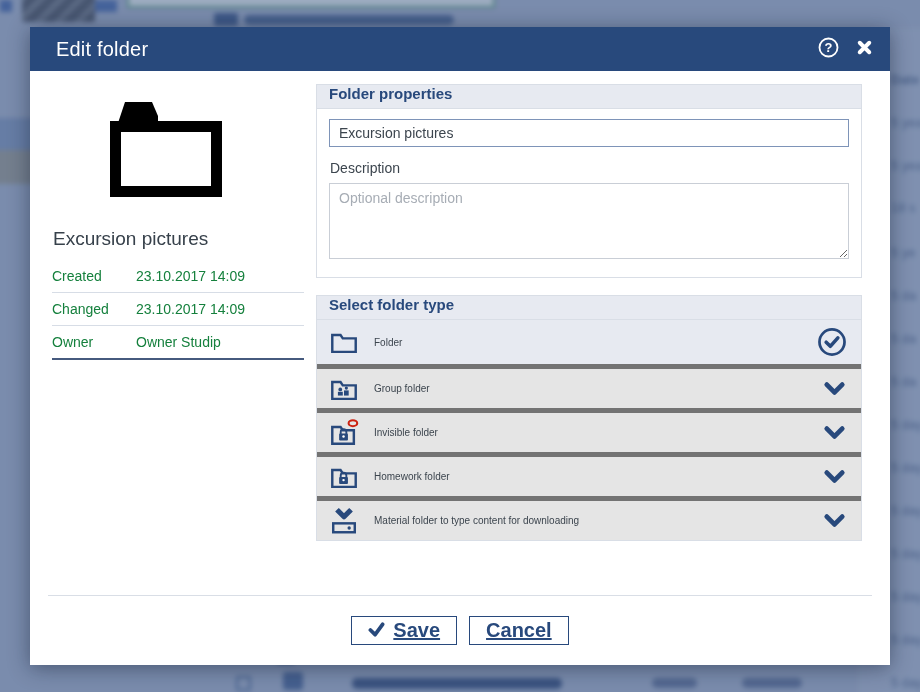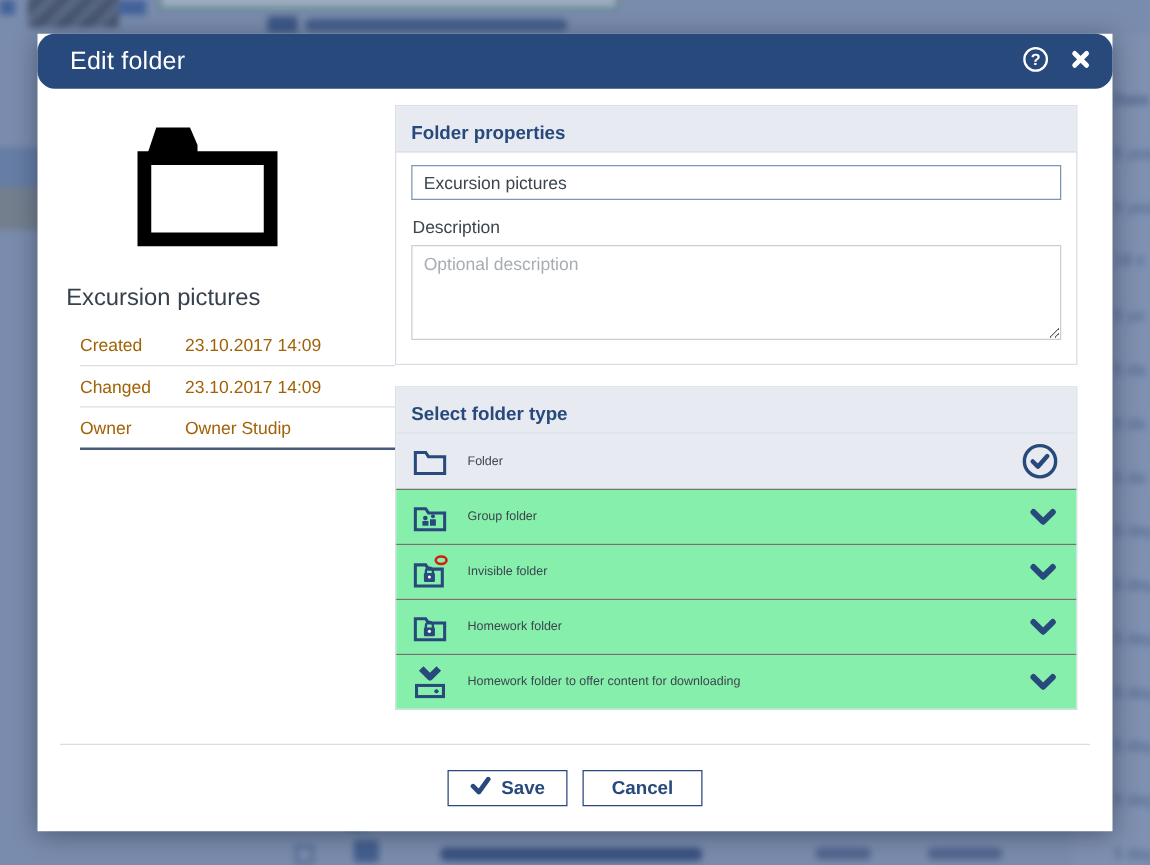--- a/index.html
+++ b/index.html
@@ -27,62 +27,62 @@
   .bd-check2 { left:244px; top:684px; width:15px; height:15px; border:2px solid #42608f; border-radius:2px; }
   .bd-fico2 { left:291px; top:680px; width:20px; height:18px; background:#3c5a8c; border-radius:3px; }
   .bd-nameblob { left:360px; top:686px; width:210px; height:11px; background:#26406e; border-radius:5px; }
   .bd-sizeblob { left:660px; top:686px; width:45px; height:10px; background:#45597f; border-radius:5px; opacity:.8; }
   .bd-ownerblob { left:750px; top:686px; width:60px; height:10px; background:#45597f; border-radius:5px; opacity:.8; }
   .bd-overlay { position:absolute; inset:0; background:rgba(78,102,146,0.52); }
 
   
   .modal { position:absolute; left:30px; top:27px; width:860px; height:638px; background:#fff;
     box-shadow:0 3px 20px rgba(10,20,40,.45); }
-  .titlebar { height:44px; background:#28497c; display:flex; align-items:center; padding:0 16px 0 26px;border-radius:14px; }
+  .titlebar { height:44px; background:#28497c; display:flex; align-items:center; padding:0 16px 0 26px; }
   .titlebar .title { flex:1; color:#fff; font-size:20px; font-weight:400; letter-spacing:.2px; }
   .tb-btn { background:none; border:none; cursor:pointer; display:flex; align-items:center; padding:0; }
   .tb-btn.help { margin-right:15px; }
   .modal-body { position:relative; height:594px; }
 
   
   .info { position:absolute; left:18px; top:26px; width:258px; }
   .big-folder { display:block; margin-left:57px; }
   .info-name { margin:25px 0 10px 5px; font-size:19px; color:#37414b; }
-  .info-table { margin-left:16px; width:252px; font-size:14px; color:#a16207; border-bottom:2px solid #465a7e; }
+  .info-table { margin-left:4px; width:252px; font-size:14px; color:#15803d; border-bottom:2px solid #465a7e; }
   .info-row { display:flex; padding:8px 0; border-top:1px solid #d7dde6; }
   .info-row:first-child { border-top:none; }
   .info-row .lbl { width:84px; }
 
   
   .rightcol { position:absolute; left:286px; top:13px; width:546px; }
   .section { border:1px solid #d9dee6; background:#fff; }
   .section-header { background:#e7eaf1; color:#28497c; font-weight:bold; font-size:15px;
-    padding:13px 12px 6px; border-bottom:1px solid #d9dee6; }
+    padding:0 12px 6px; border-bottom:1px solid #d9dee6; }
   .sec-content { padding:10px 12px 14px; }
   .field-label { font-size:14px; color:#3c454e; margin:2px 0 7px 1px; }
   .field-label.desc { margin-top:13px; }
   .txt-input { width:100%; height:28px; border:1px solid #7e94b8; padding:4px 9px; font-size:14px;
     color:#3c454e; font-family:"Liberation Sans", sans-serif; outline:none; }
   .txt-area { width:100%; height:76px; border:1px solid #c9ced6; padding:6px 9px; font-size:14px;
     color:#3c454e; font-family:"Liberation Sans", sans-serif; outline:none; resize:both; }
   .txt-area::placeholder, .txt-input::placeholder { color:#a7adb5; }
 
   .types { margin-top:17px; }
   .ft-row { display:flex; align-items:center; height:44px; padding:0 13px 0 12px;
-    border-top:1px solid #737373; cursor:pointer; background:#86efac; }
+    border-top:5px solid #737373; cursor:pointer; background:#e5e5e5; }
   .ft-row.selected { background:#e7eaf1; }
   .ft-icon { width:32px; height:32px; margin-right:13px; display:flex; align-items:center; }
   .ft-label { flex:1; font-size:10px; color:#3c454e; }
   .ft-state { display:flex; align-items:center; background:none; border:none; cursor:pointer; padding:0; }
 
   .footer-divider { position:absolute; left:18px; right:18px; top:524px; border-top:1px solid #d9dee6; }
   .footer { position:absolute; left:0; right:0; top:545px; display:flex; justify-content:center; gap:12px; }
   .btn { min-width:96px; height:29px; border:1px solid #28497c; background:#fff; color:#28497c;
-    font-size:15px; font-weight:bold; font-family:"Liberation Sans", sans-serif; cursor:pointer;
-    display:flex; align-items:center; justify-content:center; gap:8px; padding:0 16px; }
+    font-size:20px; font-weight:bold; font-family:"Liberation Sans", sans-serif; cursor:pointer;
+    display:flex; align-items:center; justify-content:center; gap:8px; padding:0 16px;text-decoration:underline; }
 </style>
 </head>
 <body>
 
 <div class="stage">
 
   <div class="backdrop">
     <div class="bd-blur">
       <div class="bd-bluesq"></div>
       <div class="bd-thumb"></div>
@@ -246,21 +246,21 @@
           </div>
 
           <div class="ft-row">
             <span class="ft-icon">
               <svg width="30" height="30" viewBox="0 0 32 32">
                 <path d="M8.5 4 l7.5 7.5 7.5-7.5" fill="none" stroke="#28497c" stroke-width="5.5" stroke-linejoin="round"></path>
                 <rect x="4.5" y="18.5" width="23" height="9.5" fill="none" stroke="#28497c" stroke-width="2.6"></rect>
                 <circle cx="21.5" cy="23.5" r="1.8" fill="#28497c"></circle>
               </svg>
             </span>
-            <span class="ft-label">Homework folder to offer content for downloading</span>
+            <span class="ft-label">Material folder to type content for downloading</span>
             <button class="ft-state">
               <svg width="27" height="27" viewBox="0 0 28 28">
                 <path d="M6 10 l8 8 8-8" fill="none" stroke="#28497c" stroke-width="5" stroke-linecap="round" stroke-linejoin="round"></path>
               </svg>
             </button>
           </div>
         </div>
       </div>
 
       <div class="footer-divider"></div>

